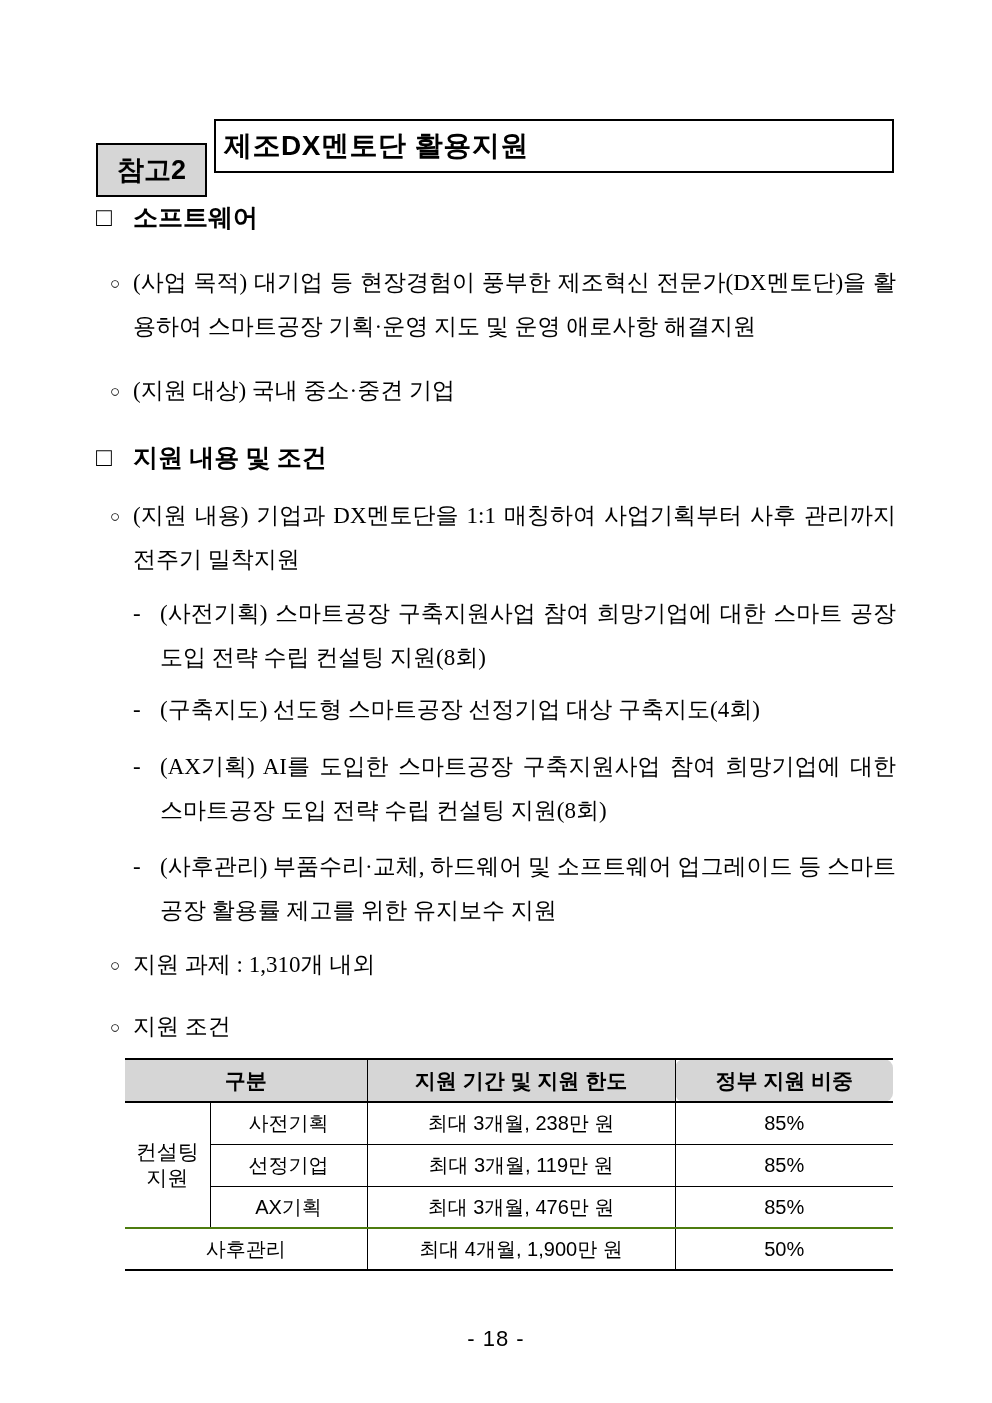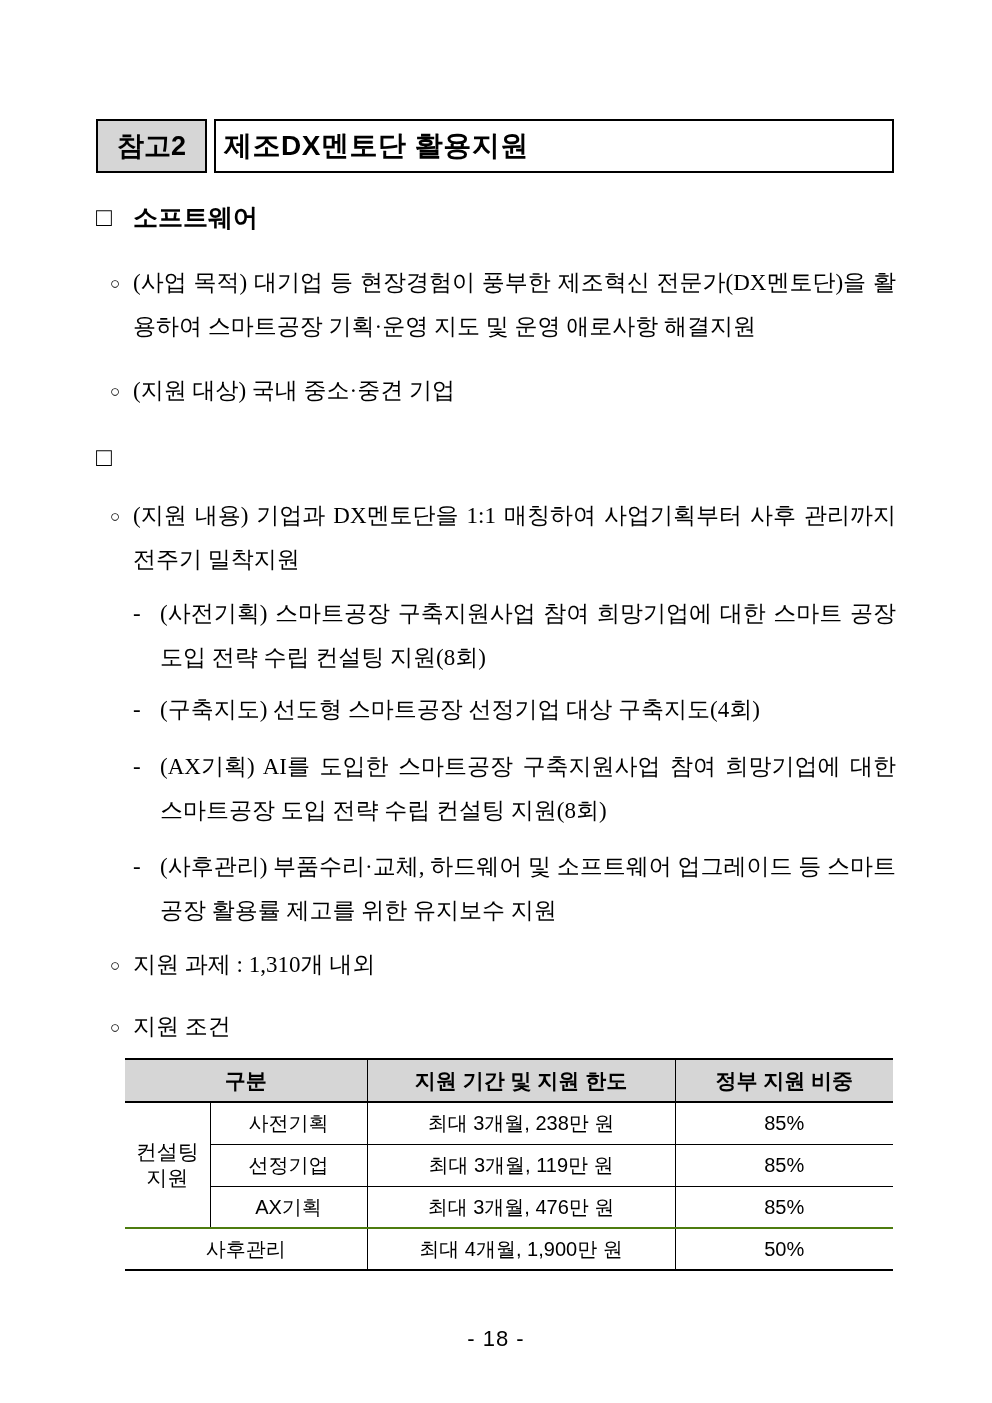--- a/index.html
+++ b/index.html
@@ -9,21 +9,21 @@
     font-family:"Liberation Serif", serif; color:#000;
     overflow:hidden;
   }
   .abs { position:absolute; }
 
   
   .hdr { top:119px; left:96px; width:798px; height:54px; display:flex; gap:7px; }
   .badge {
     width:111px; height:54px; border:2.5px solid #000; background:#d6d6d6;
     display:flex; align-items:center; justify-content:center;
-    font-family:"Liberation Sans", sans-serif; font-weight:bold; font-size:27px;
+    font-family:"Liberation Sans", sans-serif; font-weight:bold; font-size:27px;margin-top:24px;
   }
   .titlebox {
     flex:1; height:54px; border:2.5px solid #000; background:#fff;
     display:flex; align-items:center; padding-left:8px;
     font-family:"Liberation Sans", sans-serif; font-weight:bold; font-size:28px;
     letter-spacing:0.5px;
   }
 
   
   .h { left:96px; width:800px; display:flex; line-height:44px;
@@ -47,21 +47,21 @@
     font-family:"Liberation Sans", sans-serif; font-size:20px;
     text-align:center;
   }
   .tbl th, .tbl td { border:1px solid #000; vertical-align:middle; padding:0 10px; }
   .tbl thead th {
     background:#d6d6d6; height:43px; font-size:21px; font-weight:bold;
     border-top:2.5px solid #000; border-bottom:2.5px solid #000;
   }
   .tbl tbody td { height:42px; line-height:26px; }
   .no-l { border-left:none !important; }
-  .no-r { border-right:none !important; }
+  .no-r { border-right:none !important;border-radius:9px; }
   .tbl tr.last td { border-top:2px solid #4d7c0f; border-bottom:2.5px solid #000; }
   .cat { font-size:21px;text-align:center; }
 
   .footer {
     top:1326px; left:0; width:100%; text-align:center;
     font-family:"Liberation Sans", sans-serif; font-size:22px; letter-spacing:1px;
   }
 </style>
 </head>
 <body>
@@ -81,20 +81,21 @@
   <span class="tx">(사업 목적) 대기업 등 현장경험이 풍부한 제조혁신 전문가(DX멘토단)을 활용하여 스마트공장 기획·운영 지도 및 운영 애로사항 해결지원</span>
 </div>
 
 <div class="abs b" style="top:369px;">
   <span class="mk">○</span>
   <span class="tx">(지원 대상) 국내 중소·중견 기업</span>
 </div>
 
 <div class="abs h" style="top:436px;">
   <span class="mk">□</span>
+  <span class="tx">지원 내용 및 조건</span>
 </div>
 
 <div class="abs b" style="top:494px;">
   <span class="mk">○</span>
   <span class="tx">(지원 내용) 기업과 DX멘토단을 1:1 매칭하여 사업기획부터 사후 관리까지 전주기 밀착지원</span>
 </div>
 
 <div class="abs d" style="top:592px;">
   <span class="mk">-</span>
   <span class="tx">(사전기획) 스마트공장 구축지원사업 참여 희망기업에 대한 스마트 공장 도입 전략 수립 컨설팅 지원(8회)</span>

